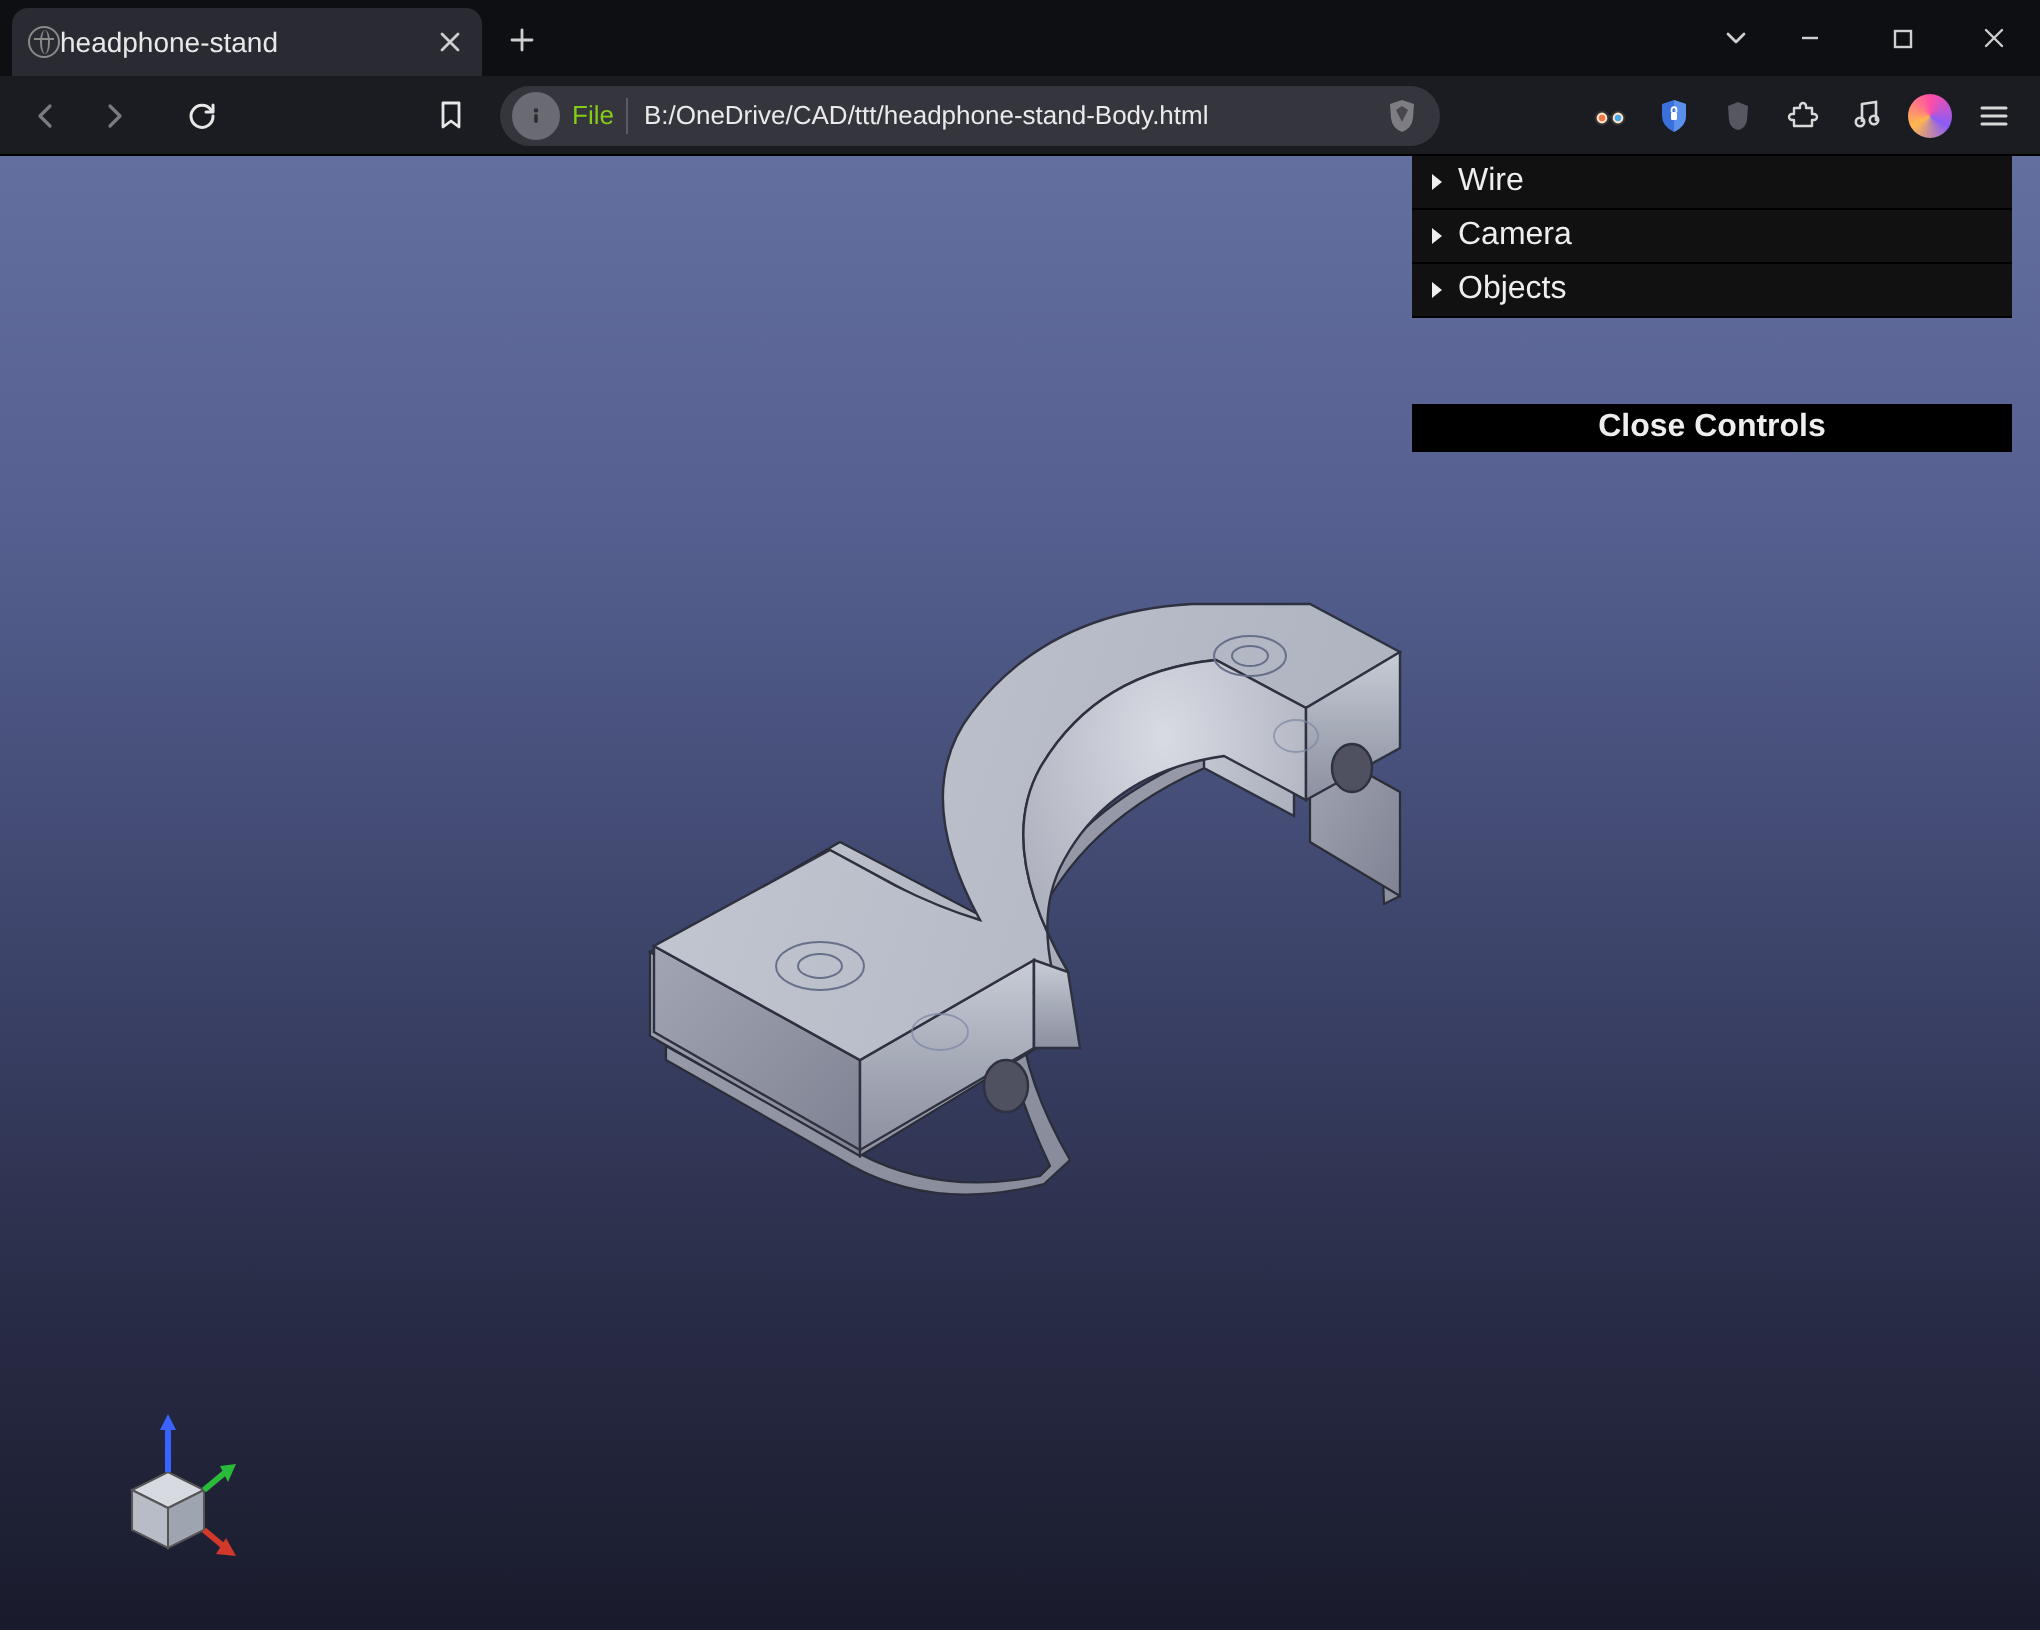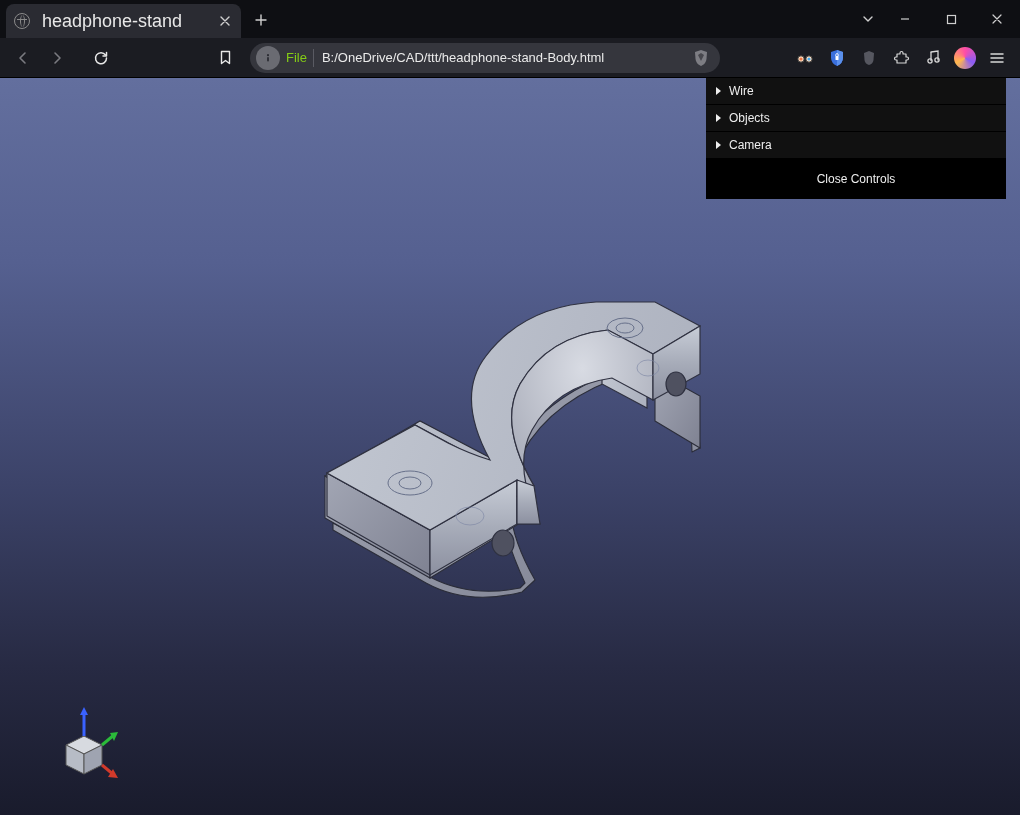--- a/index.html
+++ b/index.html
@@ -1,21 +1,21 @@
 <!DOCTYPE html>
 <html><head>
 <meta charset="utf-8">
 <style>
   * { box-sizing: border-box; margin: 0; padding: 0; }
   html, body { width: 1020px; height: 815px; overflow: hidden; font-family: "Segoe UI", Arial, sans-serif; background:#000; }
 
   
   .chrome { width:1020px; height:815px; background:#1e1f25; position:relative; }
   .titlebar { height:38px; background:#0e0f13; display:flex; align-items:flex-start; }
-  .tab { width:235px; height:34px; margin-top:4px; margin-left:6px; background:#2a2b32; border-radius:8px 8px 0 0; display:flex; align-items:center; padding:0 8px; gap:12px; color:#e8e8e8; font-size:18px; }
+  .tab { width:235px; height:34px; margin-top:4px; margin-left:6px; background:#2a2b32; border-radius:8px 8px 0 0; display:flex; align-items:center; padding:0 8px; gap:0; color:#e8e8e8; font-size:14px; }
   .tab-favicon { width:16px; height:16px; border-radius:50%; border:1.5px solid #8a8a8a; position:relative; }
   .tab-favicon::before { content:""; position:absolute; left:2px; right:2px; top:5px; border-top:1.5px solid #8a8a8a; }
   .tab-favicon::after { content:""; position:absolute; top:1px; bottom:1px; left:5px; width:3px; border-left:1.5px solid #8a8a8a; border-right:1.5px solid #8a8a8a; border-radius:50%; }
   .tab-title { flex:1; white-space:nowrap; overflow:hidden; text-overflow:ellipsis; }
   .tab-close { width:16px; height:16px; display:flex; align-items:center; justify-content:center; color:#cfcfcf; cursor:pointer; border-radius:3px;}
   .newtab { width:28px; height:28px; margin-left:6px; margin-top:6px; display:flex; align-items:center; justify-content:center; color:#cfcfcf; cursor:pointer; border-radius:4px; font-size:16px;}
 
   .titlectrls { margin-left:auto; display:flex; align-items:center; height:38px; }
   .titlectrls .c { width:46px; height:32px; display:flex; align-items:center; justify-content:center; color:#cfcfcf; cursor:pointer; }
   .titlectrls .chev { width:28px; font-size:14px; }
@@ -33,24 +33,24 @@
   .omnibox .shield { margin-left:auto; margin-right:10px; width:18px; height:18px; cursor:pointer; opacity:.85;}
 
   .toolbar-right { margin-left:auto; display:flex; align-items:center; gap:2px; }
   .toolbar-right .tbtn { width:30px; }
   .avatar { width:22px; height:22px; border-radius:50%; background: conic-gradient(#ff4da6, #8a5cf6, #ffb84d, #ff4da6); cursor:pointer;}
 
   
   .viewport { position:absolute; left:0; right:0; top:78px; bottom:0; background: linear-gradient(to bottom, #636f9e 0%, #556090 25%, #3c4369 55%, #272a43 80%, #191b2c 100%); overflow:hidden; }
 
   
-  .panel { position:absolute; top:0; right:14px; width:300px; font-size:12px; color:#eee; }
+  .panel { position:absolute; top:0; right:14px; width:300px; font-size:16px; color:#eee; }
   .panel .row { background:#111; border-bottom:1px solid #000; height:27px; display:flex; align-items:center; padding:0 10px; cursor:pointer; }
   .panel .row .tri { display:inline-block; width:0; height:0; border-top:4px solid transparent; border-bottom:4px solid transparent; border-left:5px solid #eee; margin-right:8px; }
-  .panel .close { background:#000; text-align:center; justify-content:center; font-weight:400; height:40px;}
+  .panel .close { background:#000; text-align:center; justify-content:center; font-weight:700; height:24px;margin-top:43px;}
 
   
   .triad { position:absolute; left:36px; bottom:26px; width:84px; height:84px; }
 
   
   .partwrap { position:absolute; left:0; top:0; width:100%; height:100%; pointer-events:none; }
 </style>
 </head>
 <body>
 
@@ -350,25 +350,25 @@
       </svg>
     </div>
 
     <div class="panel">
       <div class="row">
           <span class="tri"></span>
           <span>Wire</span>
         </div>
       <div class="row">
           <span class="tri"></span>
-          <span>Objects</span>
+          <span>Camera</span>
         </div>
       <div class="row">
           <span class="tri"></span>
-          <span>Camera</span>
+          <span>Objects</span>
         </div>
       <div class="row close">
           <span>Close Controls</span>
         </div>
     </div>
 
     <div class="triad">
       <svg width="84" height="84" viewBox="0 0 84 84">
 
         <path d="M30 40 L48 31 L66 40 L48 49 Z" fill="#d7dae0" stroke="#555"></path>

